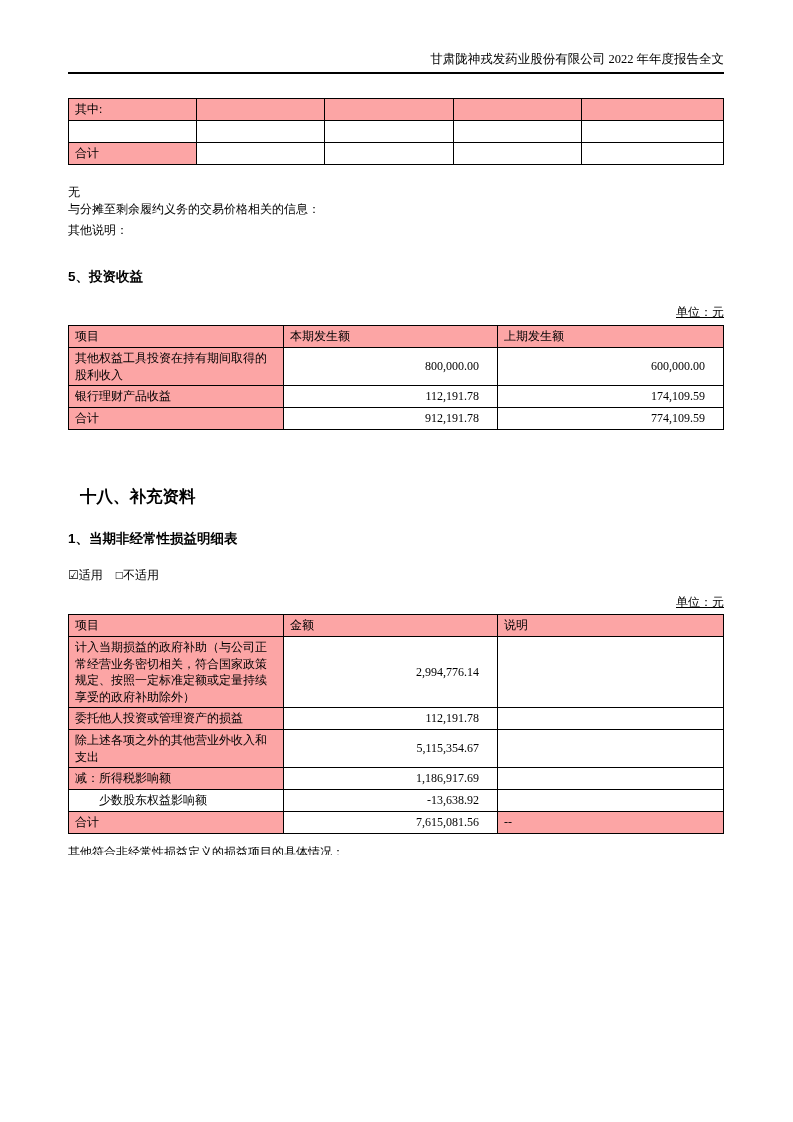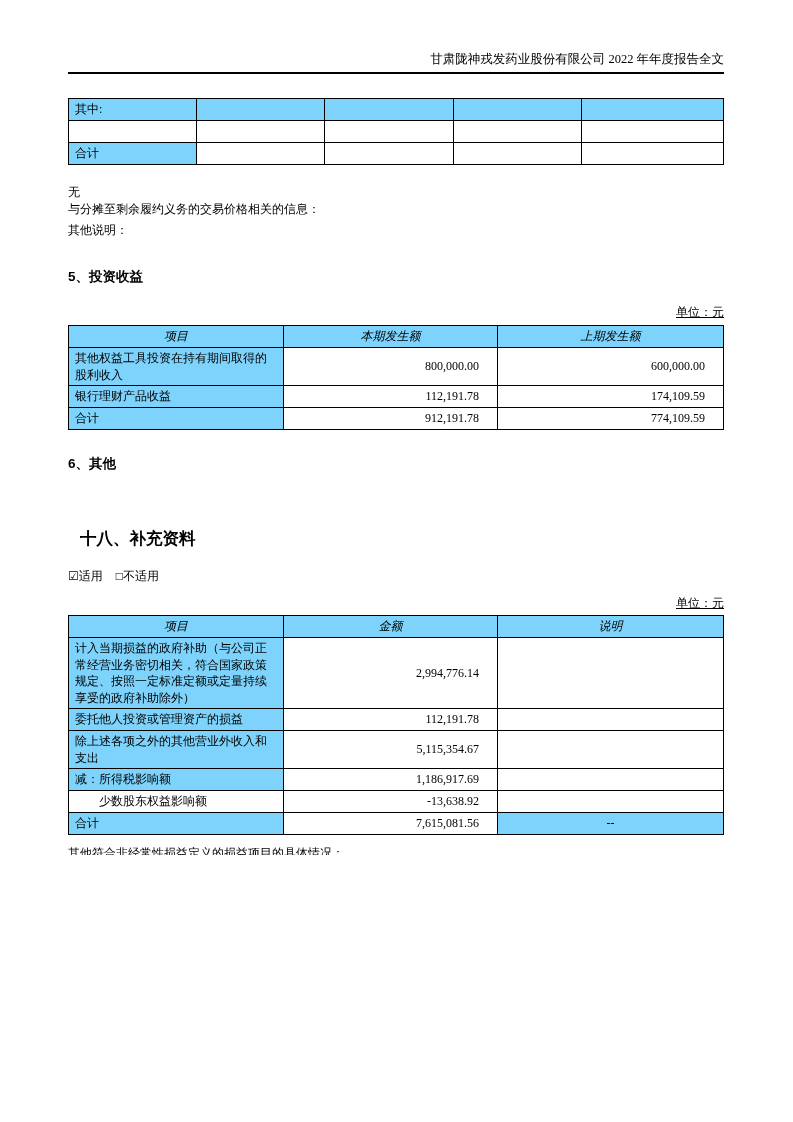--- a/index.html
+++ b/index.html
@@ -14,22 +14,22 @@
   .lbl{line-height:15px;}
   .para{line-height:21px;text-align:justify;}
   .unit{text-align:right;line-height:15px;text-decoration:underline;}
   .h3{font-family:"Liberation Sans","DejaVu Sans",sans-serif;font-weight:bold;
       font-size:13.5px;line-height:16px;margin:0;}
   .h2{font-family:"Liberation Sans","DejaVu Sans",sans-serif;font-weight:bold;
       font-size:16.5px;line-height:19px;margin:12px;}
   .tbl{border-collapse:collapse;width:100%;table-layout:fixed;border:1.5px solid #000;}
   .tbl td{border:1px solid #000;padding:2px 6px;height:17px;line-height:16.5px;
           vertical-align:middle;font-size:12px;word-break:break-all;}
-  .tbl td.sh{background:#7dd3fc;}
-  .tbl td.ctr{text-align:center;font-style:italic;}
+  .tbl td.sh{background:#fca5a5;}
+  .tbl td.ctr{}
   .tbl td.rt{text-align:right;padding-right:18px;}
   .tbl td.lt{text-align:left;}
   .tbl td.ind{padding-left:30px;}
   
   .m-carry{margin-top:24px;}
   .m-lbl1{margin-top:8px;}
   .m-none{margin-top:20px;}
   .m-lbl2{margin-top:2px;}
   .m-para{margin-top:6px;}
   .m-lbl3{margin-top:6px;}
@@ -118,24 +118,24 @@
           <td class="rt">174,109.59</td>
         </tr>
         <tr>
           <td class="sh lt">合计</td>
           <td class="rt">912,191.78</td>
           <td class="rt">774,109.59</td>
         </tr>
       </tbody>
   </table>
 
-  <h3 class="h3 m-h6">6、其他</h3>
 
   <h2 class="h2 m-h18">十八、补充资料</h2>
 
+  <h3 class="h3 m-sub">1、当期非经常性损益明细表</h3>
 
   <p class="lbl m-chk">
     <span>☑适用</span>
     <span class="gap">□不适用</span>
   </p>
 
   <p class="unit m-unit2">单位：元</p>
 
   <table class="tbl m-tnon">
     <colgroup>

